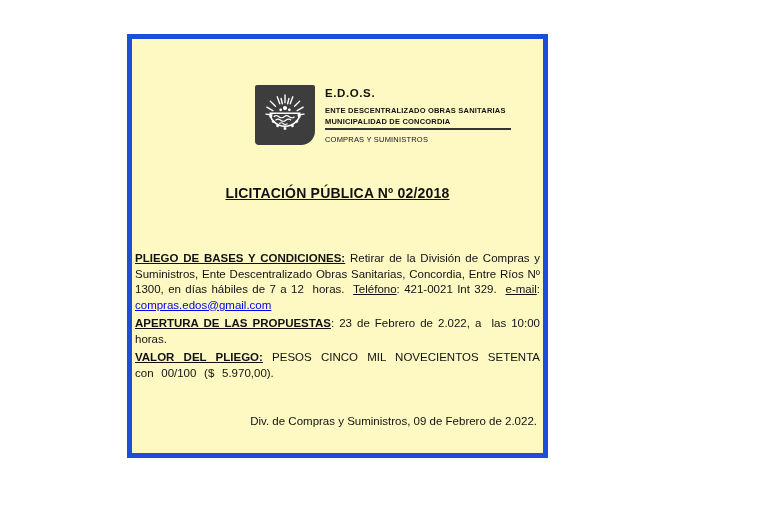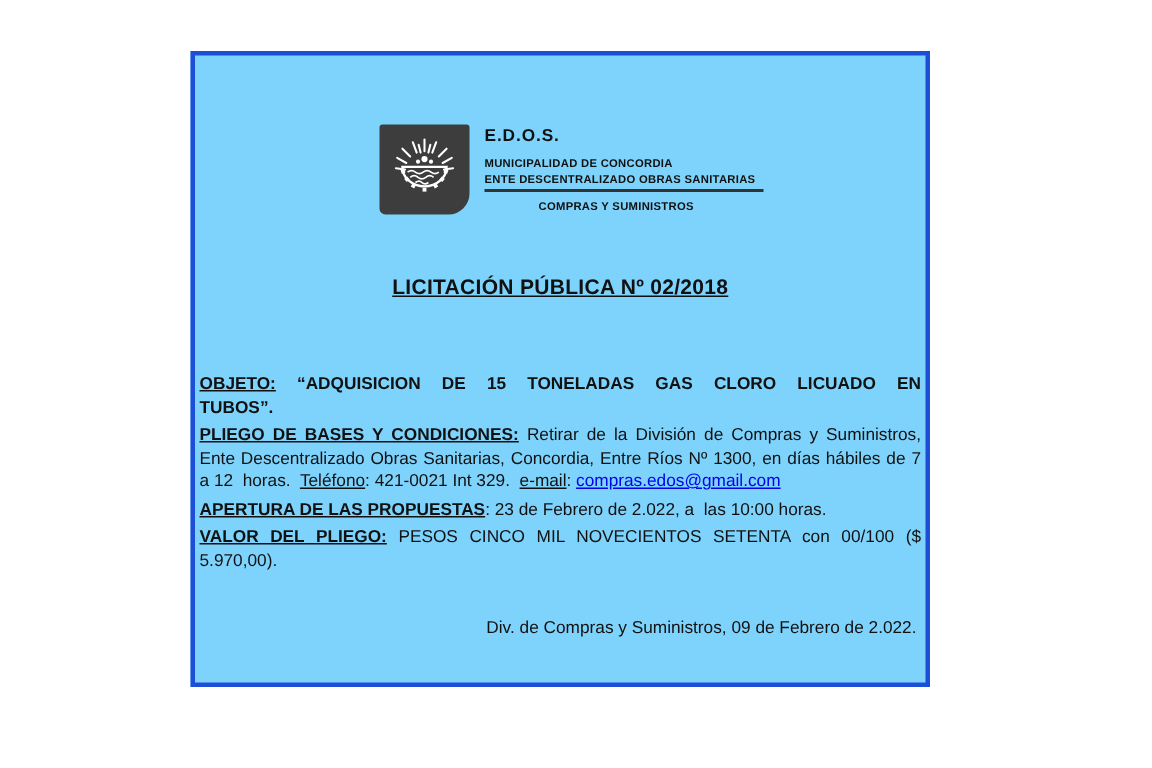--- a/index.html
+++ b/index.html
@@ -2,23 +2,23 @@
 <html><head>
 <meta charset="utf-8">
 <style>
   * { margin: 0; padding: 0; box-sizing: border-box; }
   html, body { width: 768px; height: 512px; background: #ffffff; overflow: hidden; }
   body { font-family: "Liberation Sans", sans-serif; color: #111; position: relative; }
 
   .doc-frame {
     position: absolute;
     left: 127px; top: 34px;
-    width: 493px; height: 424px;
-    border: 3px solid #1d4ed8;
-    background: #7dd3fc;
+    width: 421px; height: 424px;
+    border: 5px solid #1d4ed8;
+    background: #fef9c3;
   }
 
   
   .doc-header {
     position: absolute;
     left: 123px; top: 46px;
     display: flex;
     align-items: flex-start;
   }
   .logo-box {
@@ -28,21 +28,21 @@
     flex: 0 0 auto;
     display: flex; align-items: center; justify-content: center;
   }
   .header-text { margin-left: 10px; padding-top: 2px; width: 190px; }
   .org-acronym {
     font-size: 11.5px; font-weight: bold; letter-spacing: 0.6px;
     margin-bottom: 6px;
   }
   .org-line { font-size: 7.5px; font-weight: bold; letter-spacing: 0.2px; line-height: 11px; }
   .header-sep { border-bottom: 2px solid #333; width: 186px; margin-top: 1px; }
-  .dept-line { font-size: 7.5px; font-weight: bold; letter-spacing: 0.2px; margin-top: 5px; margin-left: 36px; }
+  .dept-line { font-size: 7.5px; font-weight: normal; letter-spacing: 0.2px; margin-top: 5px; }
 
   
   .doc-title {
     position: absolute;
     left: 0; top: 146px; width: 100%;
     text-align: center;
     font-size: 14px; font-weight: bold;
     text-decoration: underline;
     letter-spacing: 0.2px;
   }
@@ -109,32 +109,31 @@
           <rect x="20" y="41" width="3" height="3" transform="rotate(30 21.5 42.5)"></rect>
           <rect x="28.5" y="44" width="3" height="3"></rect>
           <rect x="37" y="41" width="3" height="3" transform="rotate(-30 38.5 42.5)"></rect>
           <rect x="42" y="36" width="3" height="3" transform="rotate(-50 43.5 37.5)"></rect>
           <rect x="45" y="30" width="3" height="3" transform="rotate(-70 46.5 31.5)"></rect>
         </g>
       </svg>
     </div>
     <div class="header-text">
       <div class="org-acronym">E.D.O.S.</div>
+      <div class="org-line">ENTE DESCENTRALIZADO OBRAS SANITARIAS</div>
       <div class="org-line">MUNICIPALIDAD DE CONCORDIA</div>
-      <div class="org-line">ENTE DESCENTRALIZADO OBRAS SANITARIAS</div>
       <div class="header-sep"></div>
       <div class="dept-line">COMPRAS Y SUMINISTROS</div>
     </div>
   </div>
 
   <div class="doc-title">LICITACIÓN PÚBLICA Nº 02/2018</div>
 
   <div class="doc-body">
 
-    <p class="para-objeto"><span class="lbl">OBJETO:</span><span> “ADQUISICION DE 15 TONELADAS GAS CLORO LICUADO EN TUBOS”.</span></p>
 
     <p><span class="lbl">PLIEGO DE BASES Y CONDICIONES:</span><span> Retirar de la División de Compras y Suministros, Ente Descentralizado Obras Sanitarias, Concordia, Entre Ríos Nº 1300, en días hábiles de 7 a 12&nbsp; horas.&nbsp; </span><span class="u">Teléfono</span><span>: 421-0021 Int 329.&nbsp; </span><span class="u">e-mail</span><span>: </span><a class="email-link">compras.edos@gmail.com</a></p>
 
     <p><span class="lbl">APERTURA DE LAS PROPUESTAS</span><span>: 23 de Febrero de 2.022, a&nbsp; las 10:00 horas.</span></p>
 
 
     <p class="para-valor"><span class="lbl">VALOR DEL PLIEGO:</span><span> PESOS CINCO MIL NOVECIENTOS SETENTA con 00/100 ($ 5.970,00).</span></p>
 
   </div>
 

